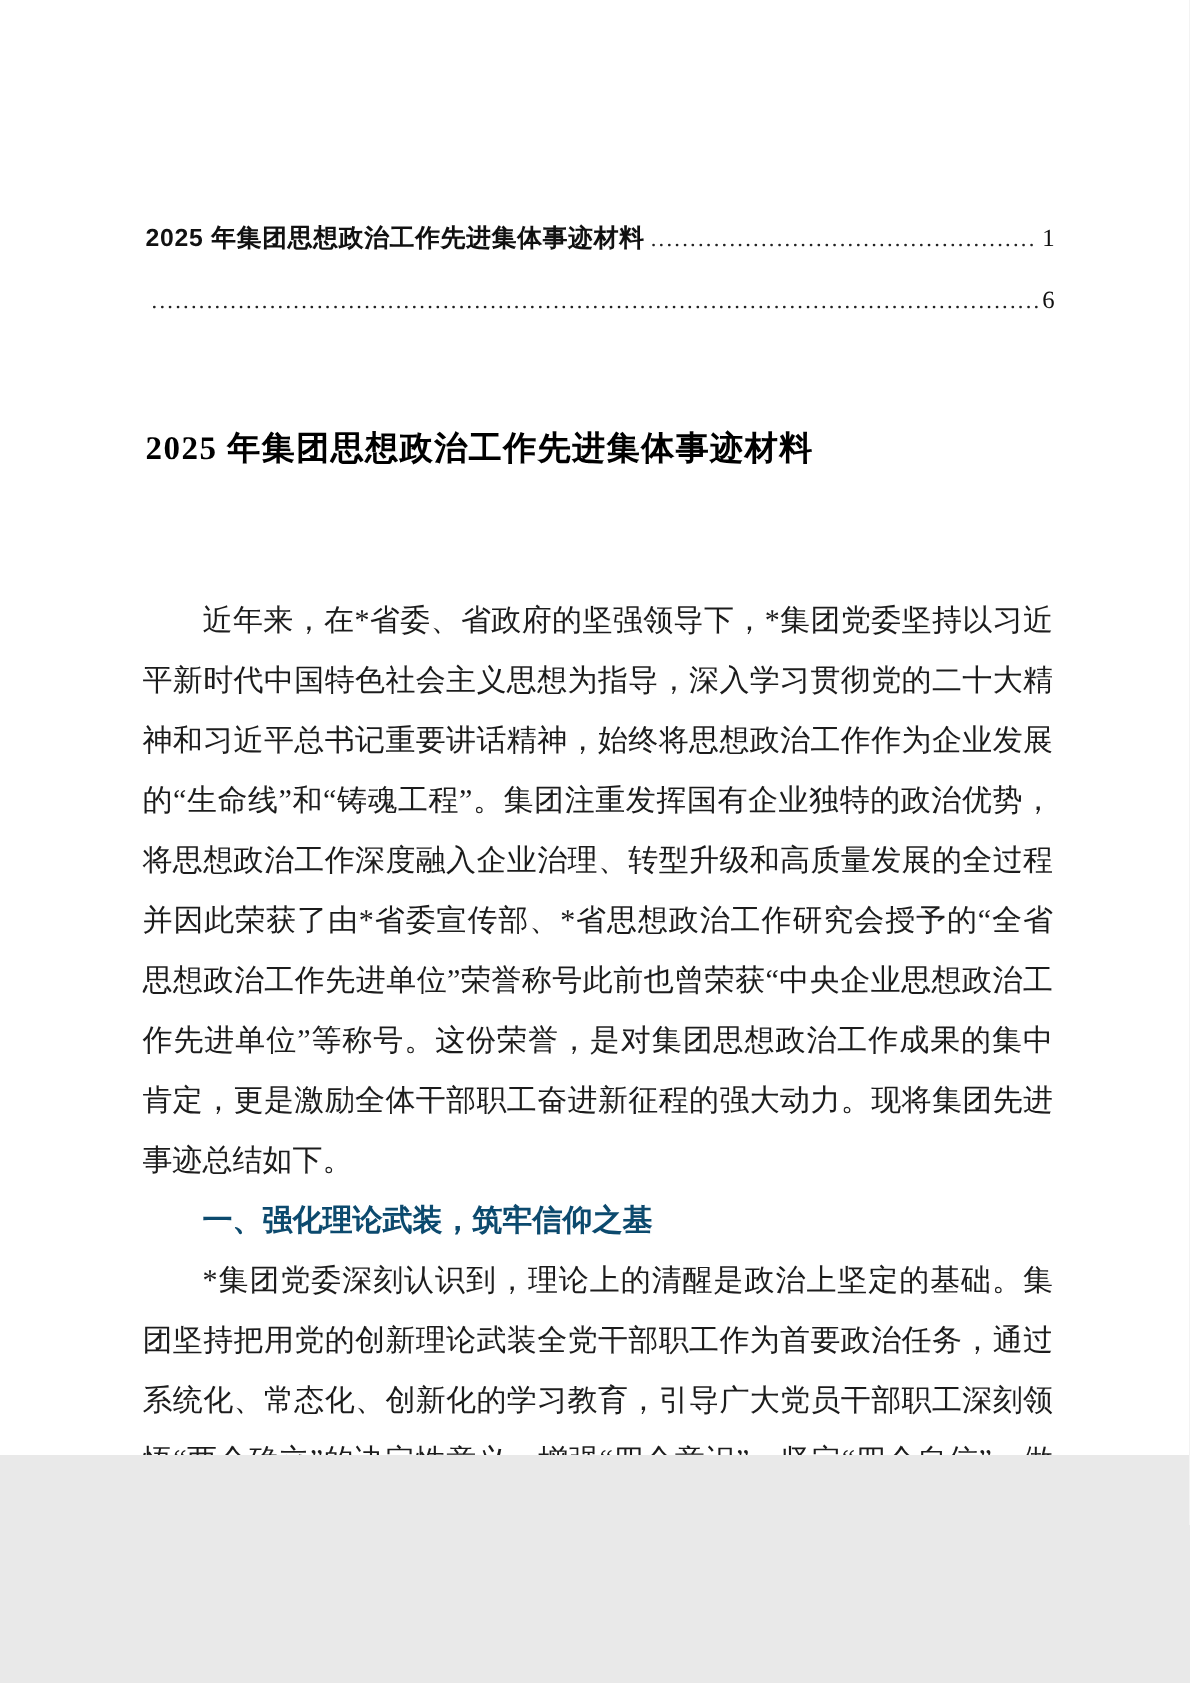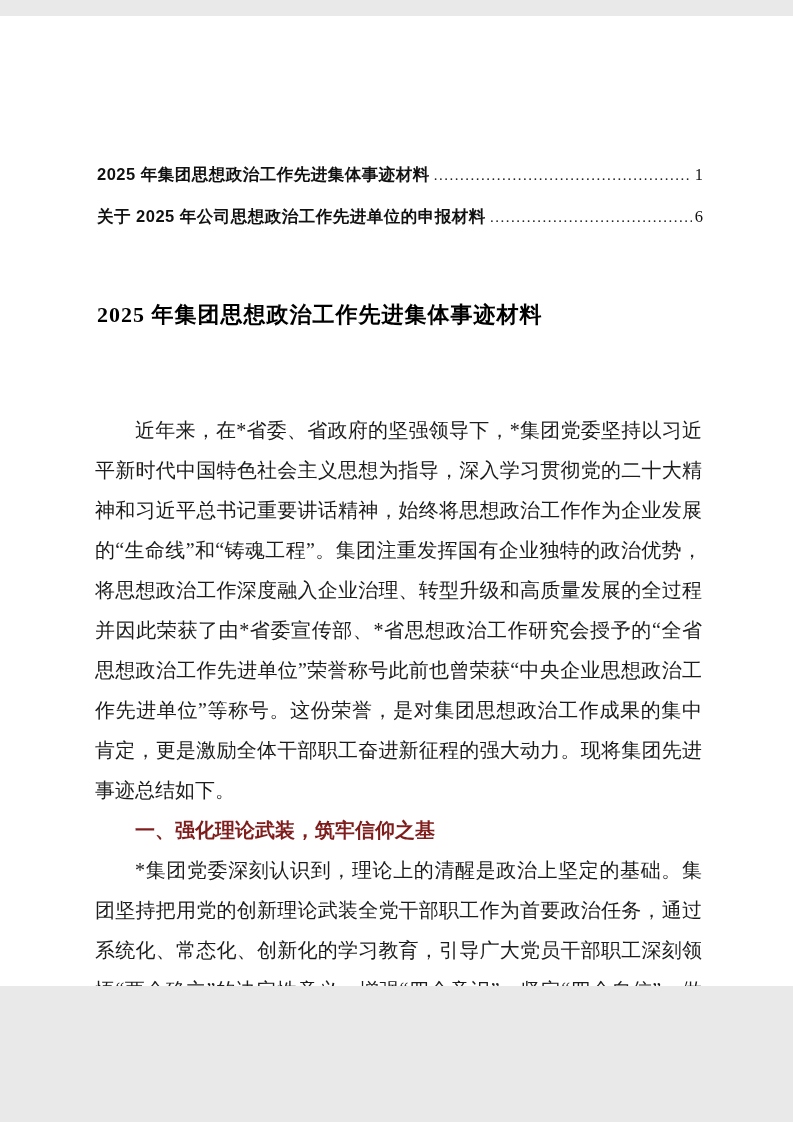--- a/index.html
+++ b/index.html
@@ -4,21 +4,21 @@
 <style>
   html, body {
     margin: 0;
     padding: 0;
     background: #e9e9e9;
   }
   .page {
     position: relative;
     width: 793px;
     height: 970px;
-    margin: 16px auto;
+    margin: 0 auto;
     background: #ffffff;
     overflow: hidden;
     font-family: "Liberation Serif", "DejaVu Serif", serif;
     color: #1a1a1a;
   }
 
   
   .toc {
     position: absolute;
     left: 97px;
@@ -84,21 +84,21 @@
     margin: 0;
     text-indent: 2em;
   }
   .section-heading {
     margin: 0;
     text-indent: 2em;
     font-family: "Liberation Sans", "DejaVu Sans", sans-serif;
     font-size: 20px;
     line-height: 40px;
     font-weight: bold;
-    color: #7f1d1d;
+    color: #0c4a6e;
   }
 
   
   .page-number {
     position: absolute;
     top: 1031px;
     right: 121px;
     font-size: 16.5px;
     letter-spacing: 4px;
     color: #444;
@@ -109,21 +109,20 @@
 
 <div class="page">
 
   <div class="toc">
     <div class="toc-row">
       <span class="toc-label">2025 年集团思想政治工作先进集体事迹材料</span>
       <span class="toc-dots">............................................................................................................................................................................................................................</span>
       <span class="toc-page">1</span>
     </div>
     <div class="toc-row">
-      <span class="toc-label">关于 2025 年公司思想政治工作先进单位的申报材料</span>
       <span class="toc-dots">............................................................................................................................................................................................................................</span>
       <span class="toc-page">6</span>
     </div>
   </div>
 
   <div class="doc-title">2025 年集团思想政治工作先进集体事迹材料</div>
 
   <div class="body-text">
     <p>近年来，在*省委、省政府的坚强领导下，*集团党委坚持以习近平新时代中国特色社会主义思想为指导，深入学习贯彻党的二十大精神和习近平总书记重要讲话精神，始终将思想政治工作作为企业发展的“生命线”和“铸魂工程”。集团注重发挥国有企业独特的政治优势，将思想政治工作深度融入企业治理、转型升级和高质量发展的全过程并因此荣获了由*省委宣传部、*省思想政治工作研究会授予的“全省思想政治工作先进单位”荣誉称号此前也曾荣获“中央企业思想政治工作先进单位”等称号。这份荣誉，是对集团思想政治工作成果的集中肯定，更是激励全体干部职工奋进新征程的强大动力。现将集团先进事迹总结如下。</p>
     <p class="section-heading">一、强化理论武装，筑牢信仰之基</p>

